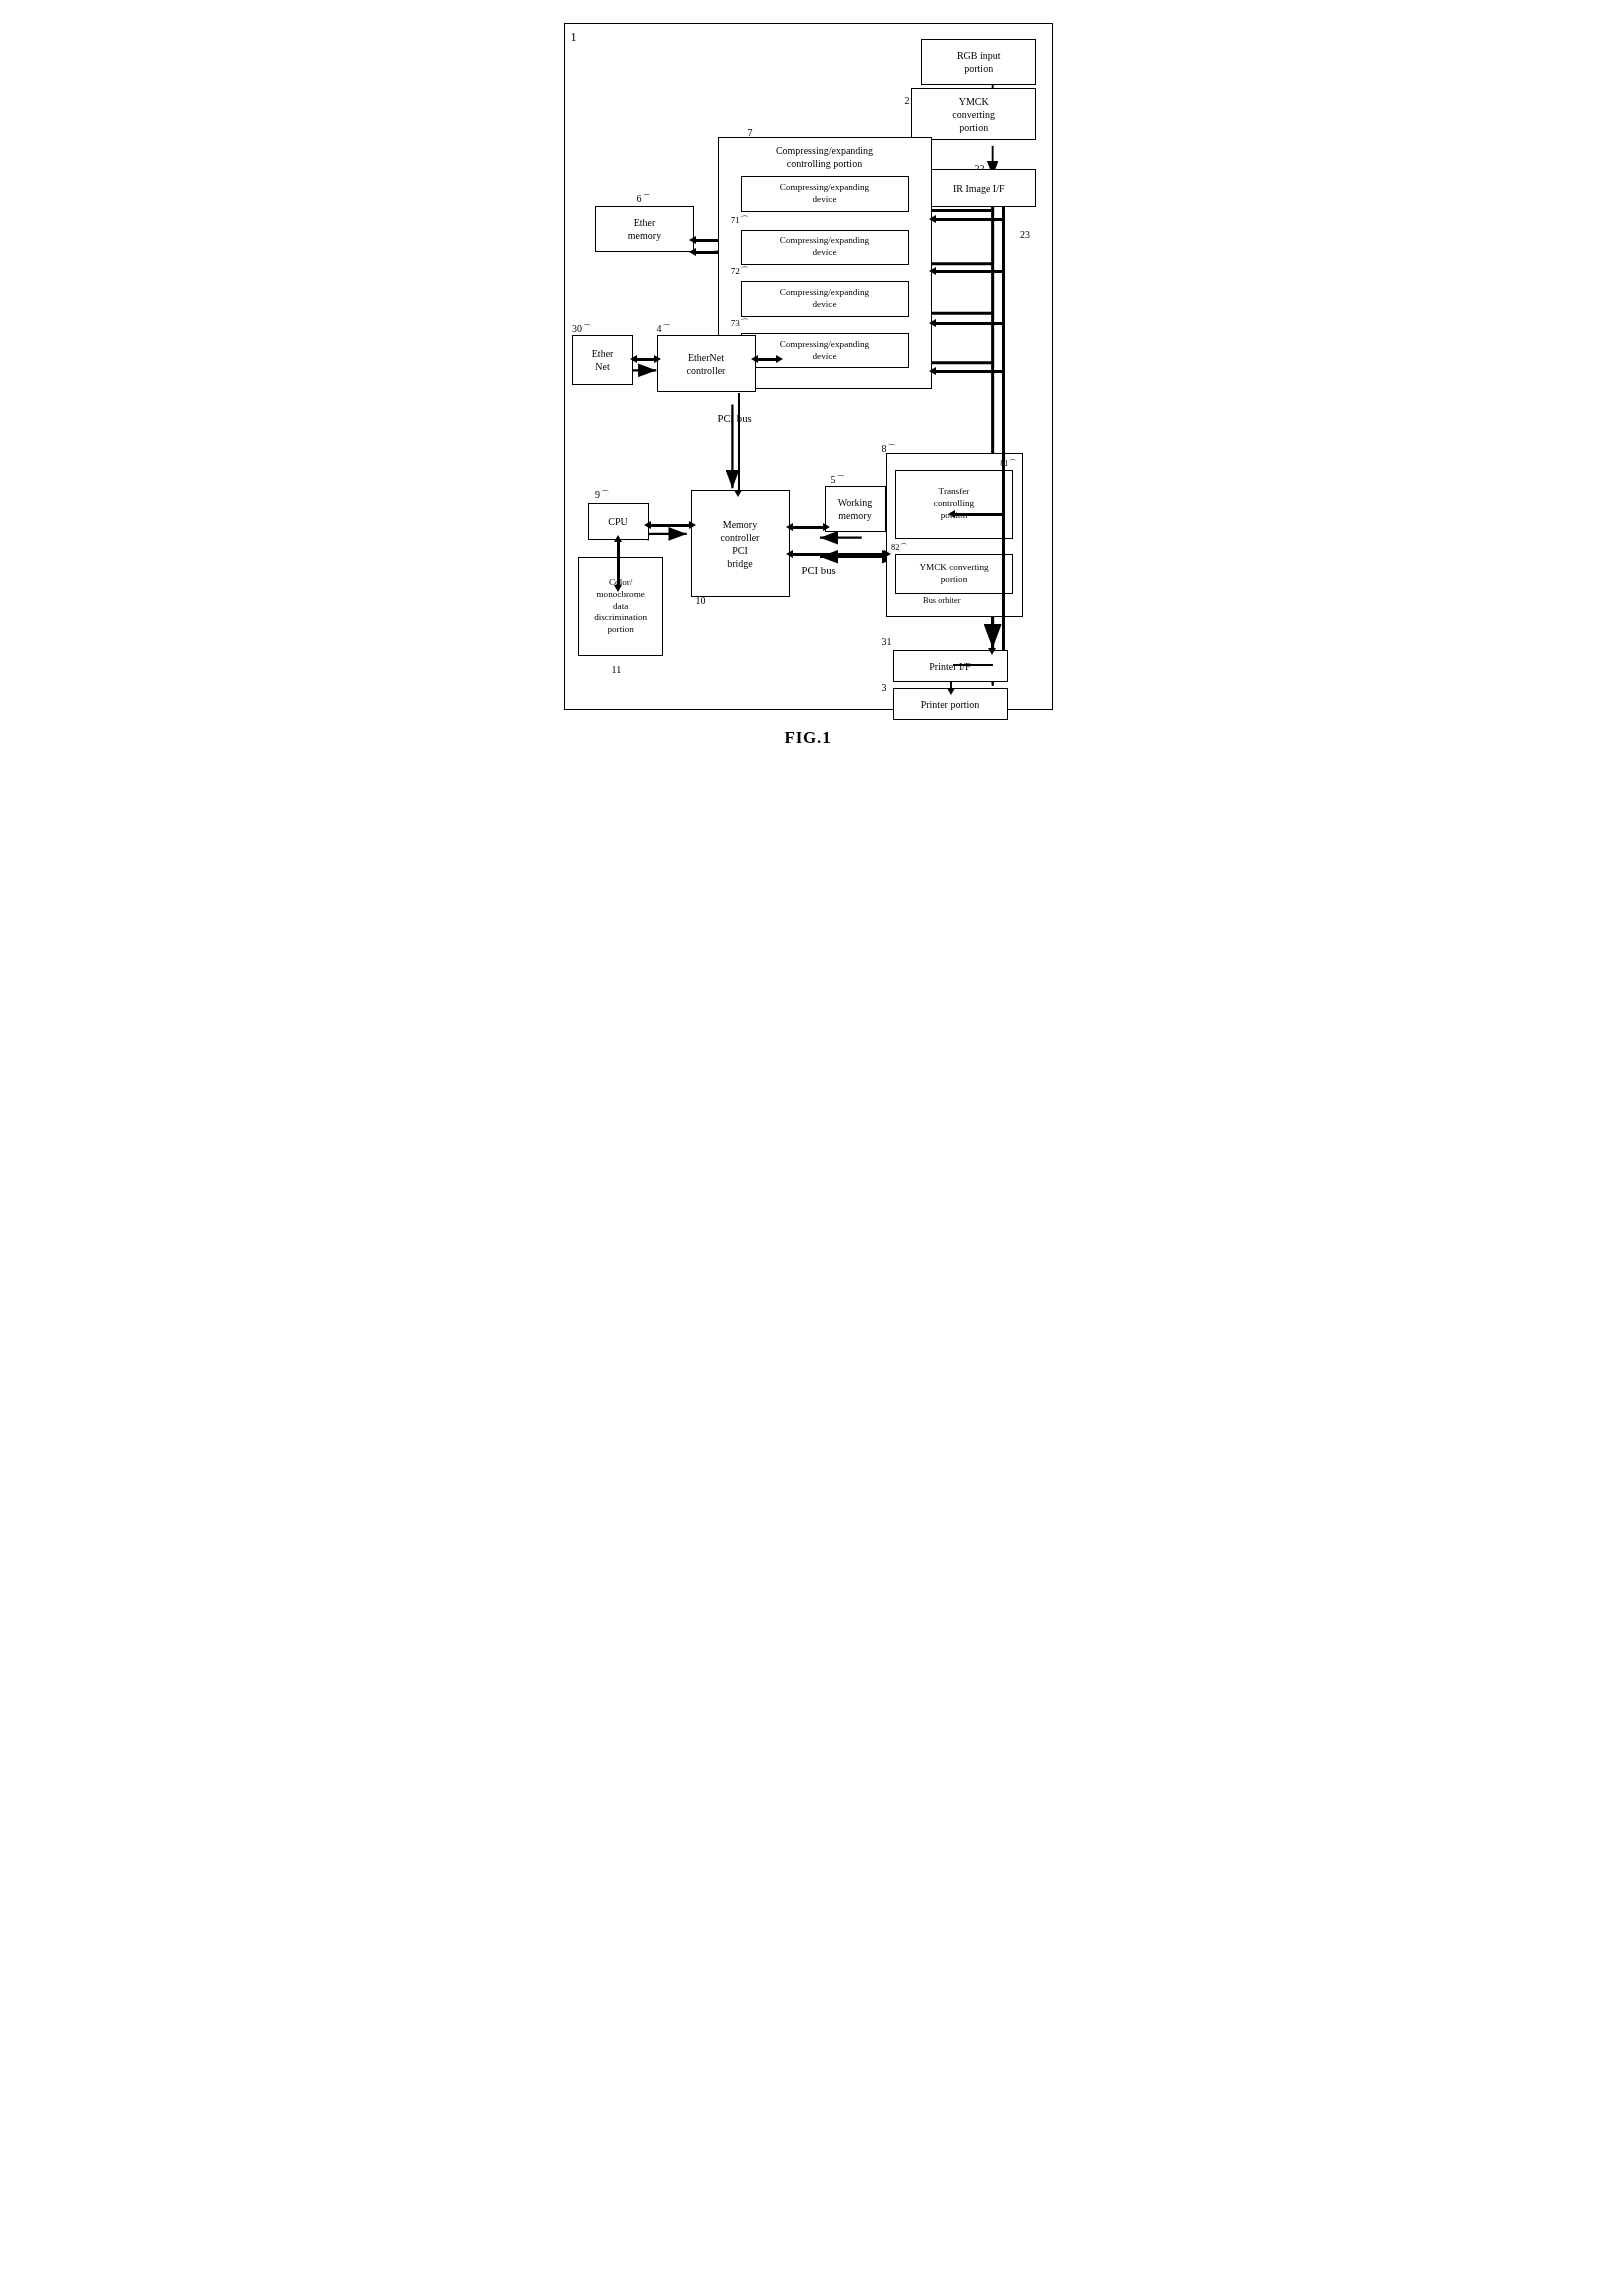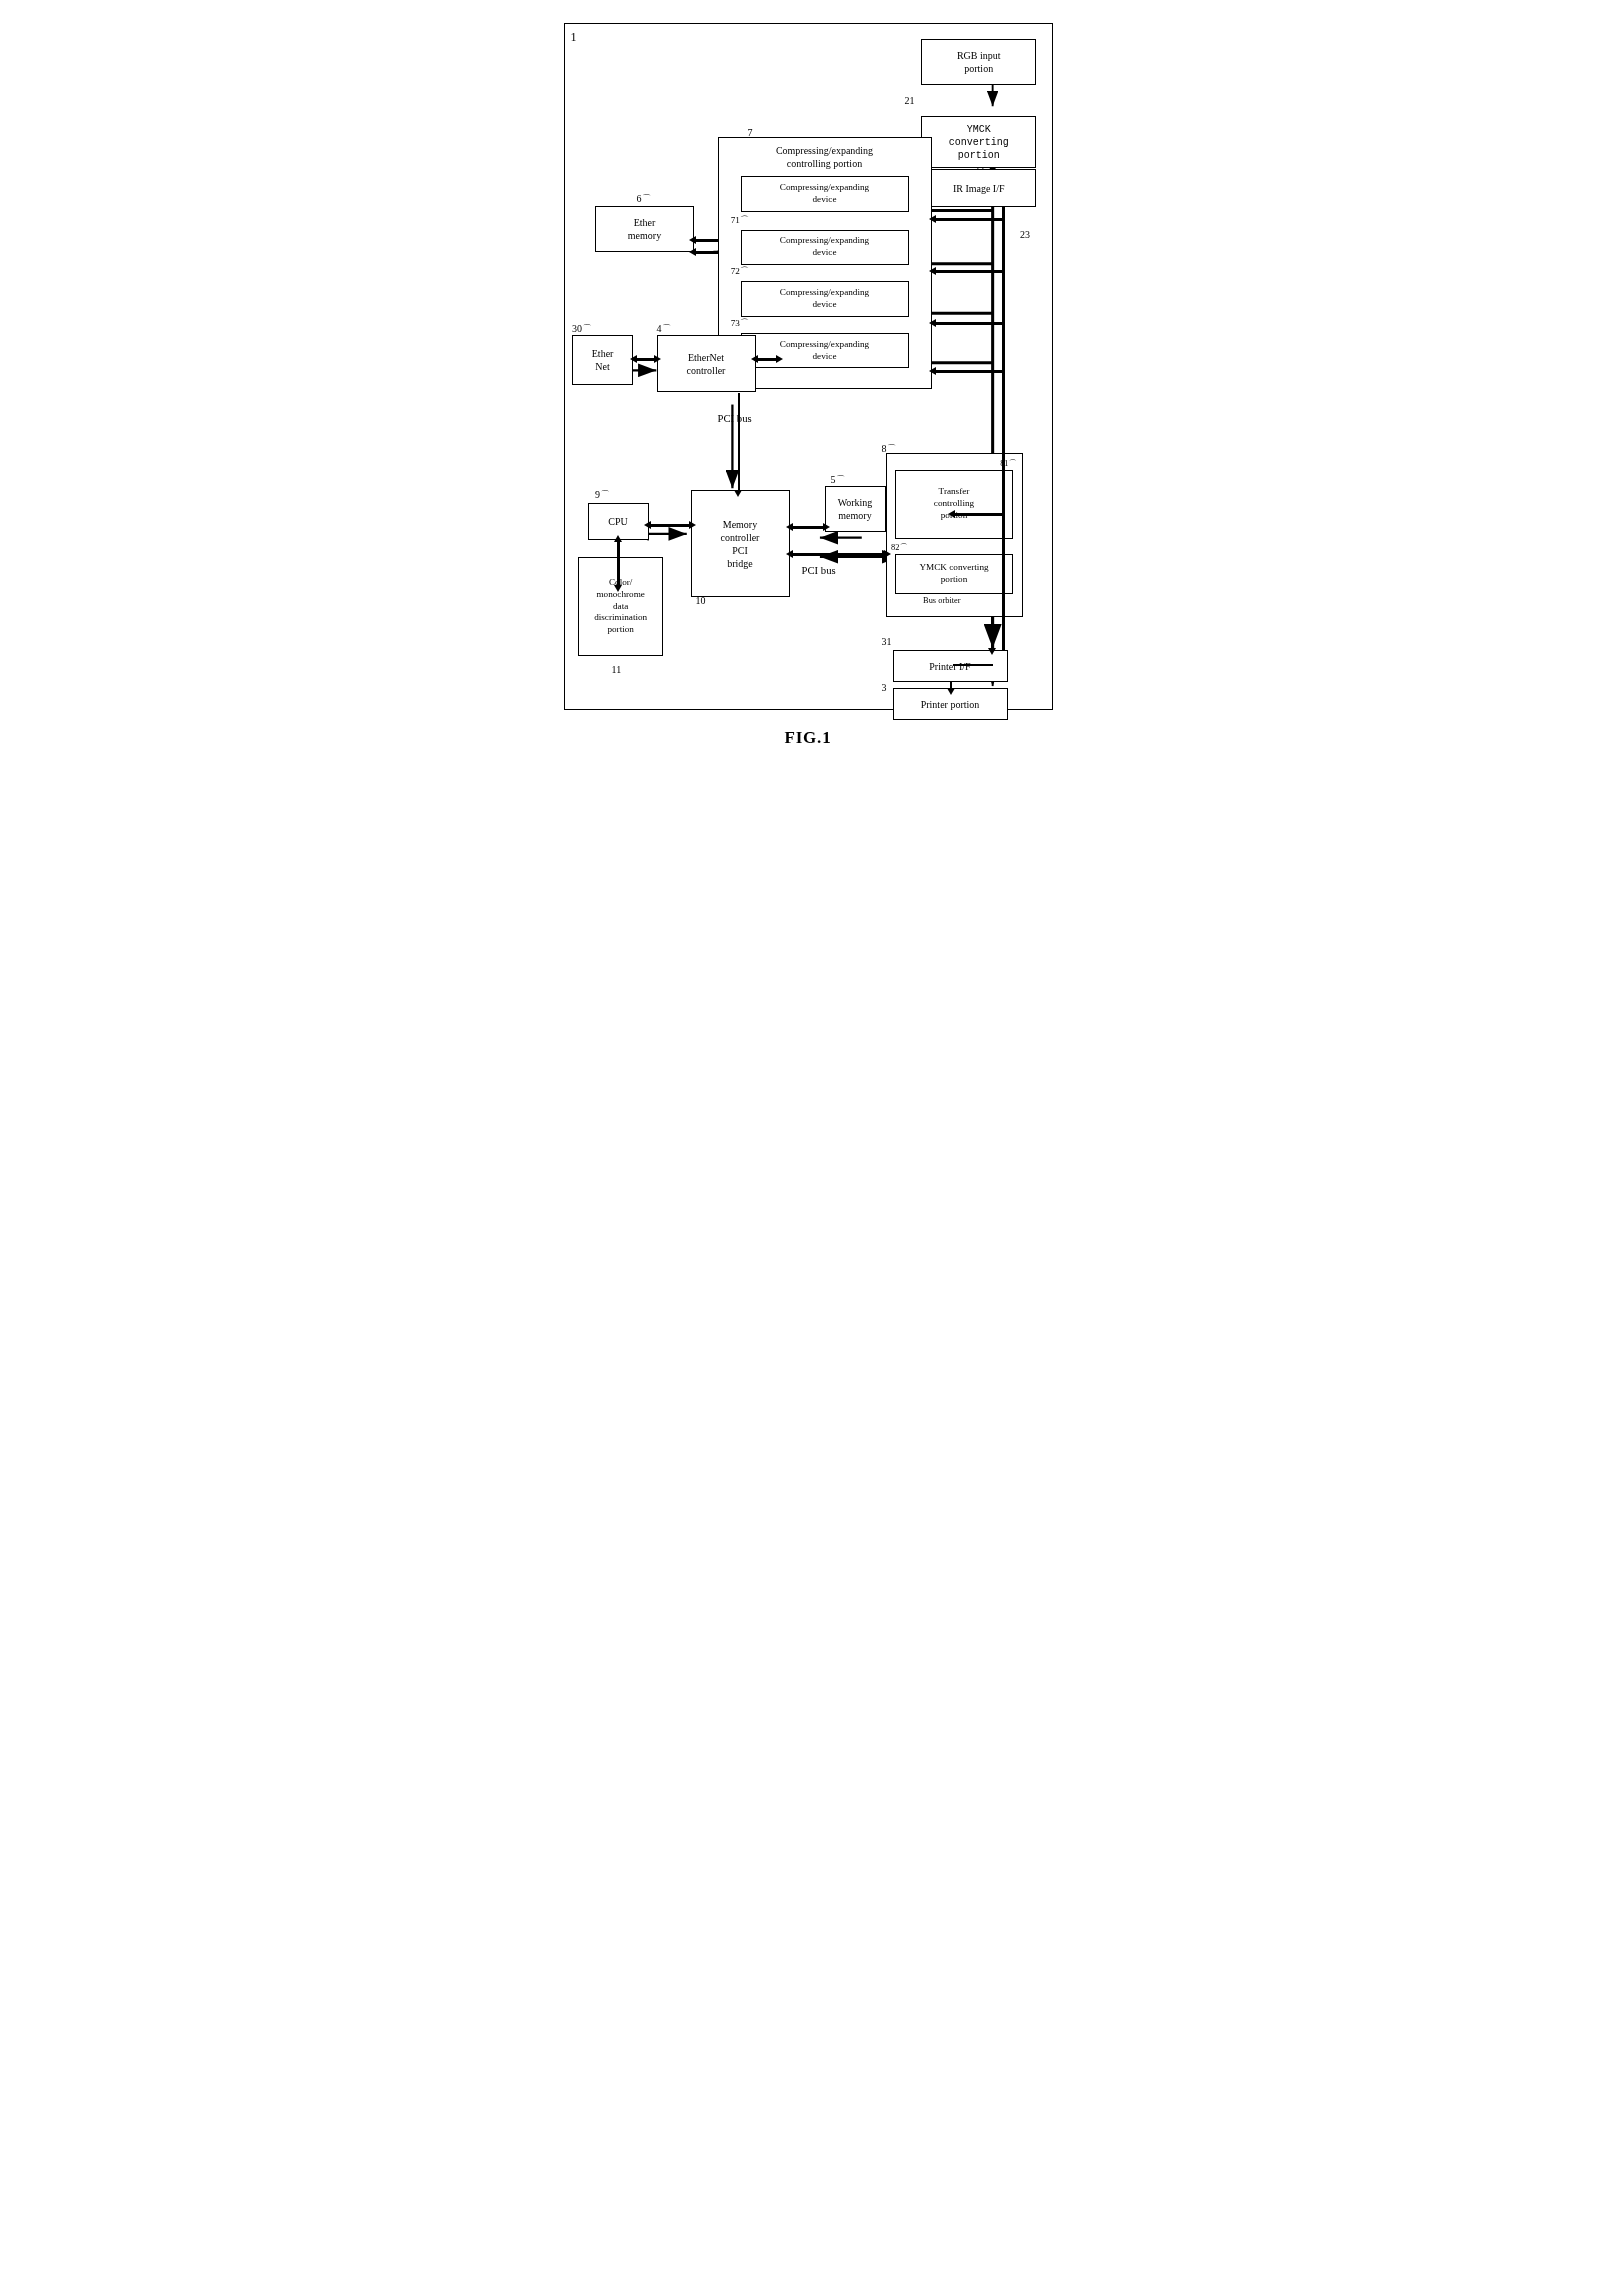--- a/index.html
+++ b/index.html
@@ -150,21 +150,21 @@
 
     <span class="number-label" style="top:139px; right:67px;">22</span>
 
     <span class="number-label" style="top:205px; right:21.4px;">23</span>
 
     <div class="box" style="top:15.3px; right:15.3px; width:115px; height:46px;">
       <span style="white-space:pre-line;">RGB input
 portion</span>
     </div>
 
-    <div class="box" style="top:92px; right:15.3px; width:115px; height:52px;font-family:Liberation Mono, monospace;">
+    <div class="box" style="top:64px; right:15.3px; width:125px; height:52px;">
       <span style="white-space:pre-line;">YMCK
 converting
 portion</span>
     </div>
 
     <div class="box" style="top:145px; right:15.3px; width:115px; height:38px;">
       <span>IR Image I/F</span>
     </div>
 
     <span class="number-label" style="top:103px; left:183px;">7</span>

